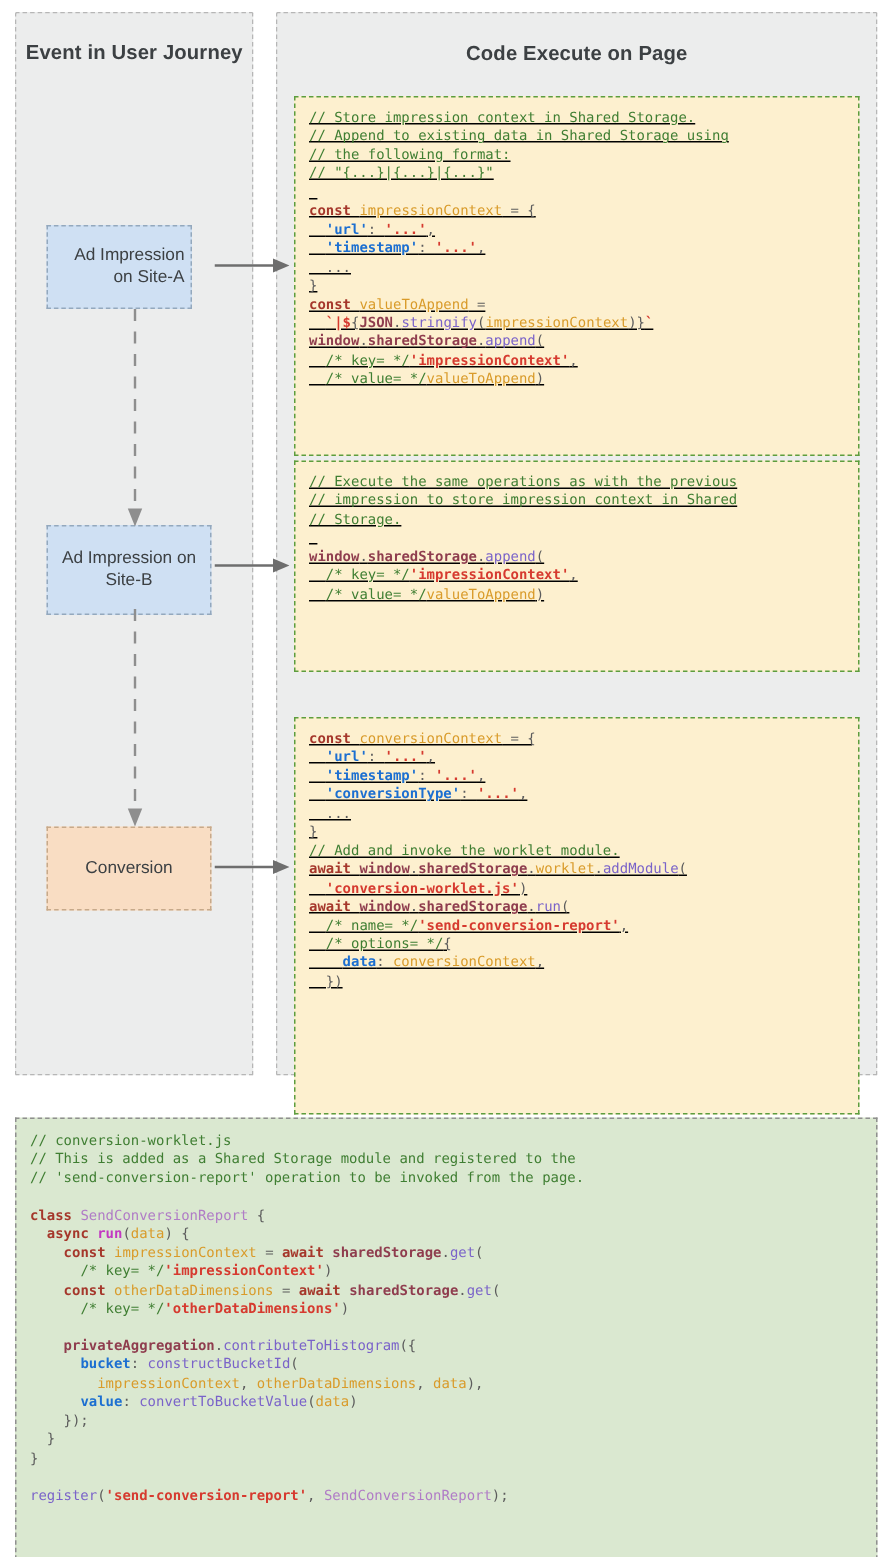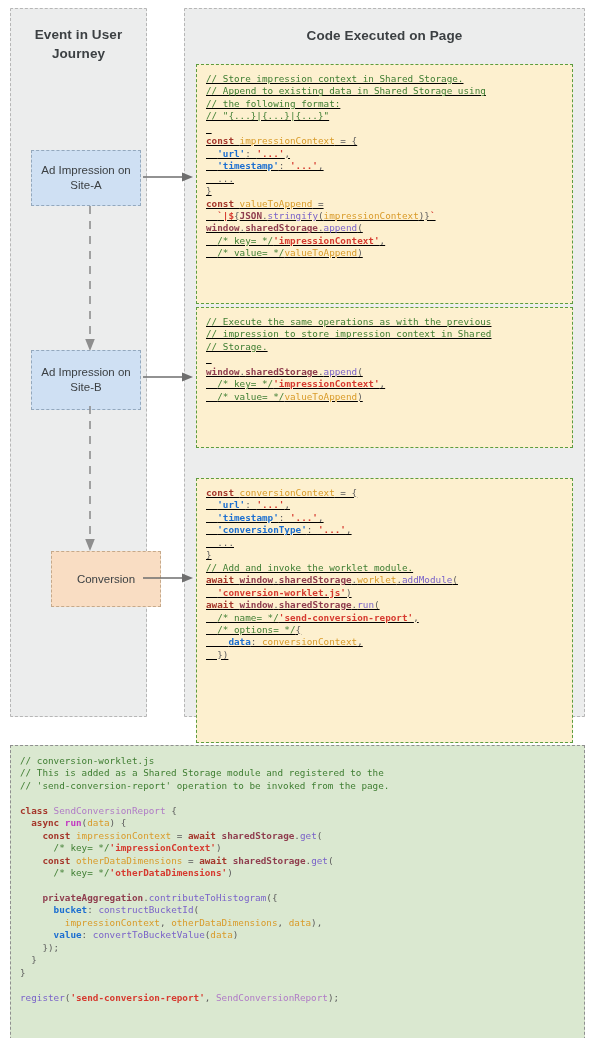--- a/index.html
+++ b/index.html
@@ -13,21 +13,21 @@
   
   #top-region{position:absolute;left:0;top:0;width:594px;height:725px;}
 
   .panel{
     position:absolute;
     background:#eceded;
     border:1.5px dashed #b6b6b6;
     box-sizing:border-box;
     border-radius:1px;
   }
-  #panel-journey{left:10px;top:8px;width:137px;height:709px;}
+  #panel-journey{left:10px;top:8px;width:159px;height:709px;}
   #panel-code{left:184px;top:8px;width:401px;height:709px;}
 
   .panel-title{
     position:absolute;
     left:0;right:0;
     text-align:center;
     font-size:13.5px;
     font-weight:bold;
     color:#3c4043;
     line-height:19px;
@@ -44,23 +44,23 @@
     display:flex;
     align-items:center;
     justify-content:center;
     text-align:center;
     font-size:11.5px;
     color:#3c4043;
     line-height:15px;
     padding:2px 4px;
   }
   .node.impression{background:#cfe0f3;border-color:#93a8bd;}
-  .node.conversion{background:#f9ddc3;border-color:#c6a98a;margin-left:20px;}
+  .node.conversion{background:#f9ddc3;border-color:#c6a98a;}
 
-  #node-a{left:31px;top:150px;width:110px;height:56px;}
+  #node-a{left:31px;top:150px;width:97px;height:56px;text-align:right;}
   #node-b{left:31px;top:350px;width:110px;height:60px;}
   #node-c{left:31px;top:551px;width:110px;height:56px;}
 
   
   .vconn{position:absolute;left:84px;width:12px;}
   #vconn-1{top:206px;height:146px;}
   #vconn-2{top:406px;height:146px;}
 
   
   .harrow{position:absolute;height:12px;}
@@ -111,21 +111,21 @@
 </head>
 <body>
 
 <div id="top-region">
 
   <div class="panel" id="panel-journey">
     <div class="panel-title">Event in User Journey</div>
   </div>
 
   <div class="panel" id="panel-code">
-    <div class="panel-title">Code Executed on Page</div>
+    <div class="panel-title">Code Execute on Page</div>
   </div>
 
   <div class="node impression" id="node-a">
     <span>Ad Impression on Site-A</span>
   </div>
   <div class="node impression" id="node-b">
     <span>Ad Impression on Site-B</span>
   </div>
   <div class="node conversion" id="node-c">
     <span>Conversion</span>

